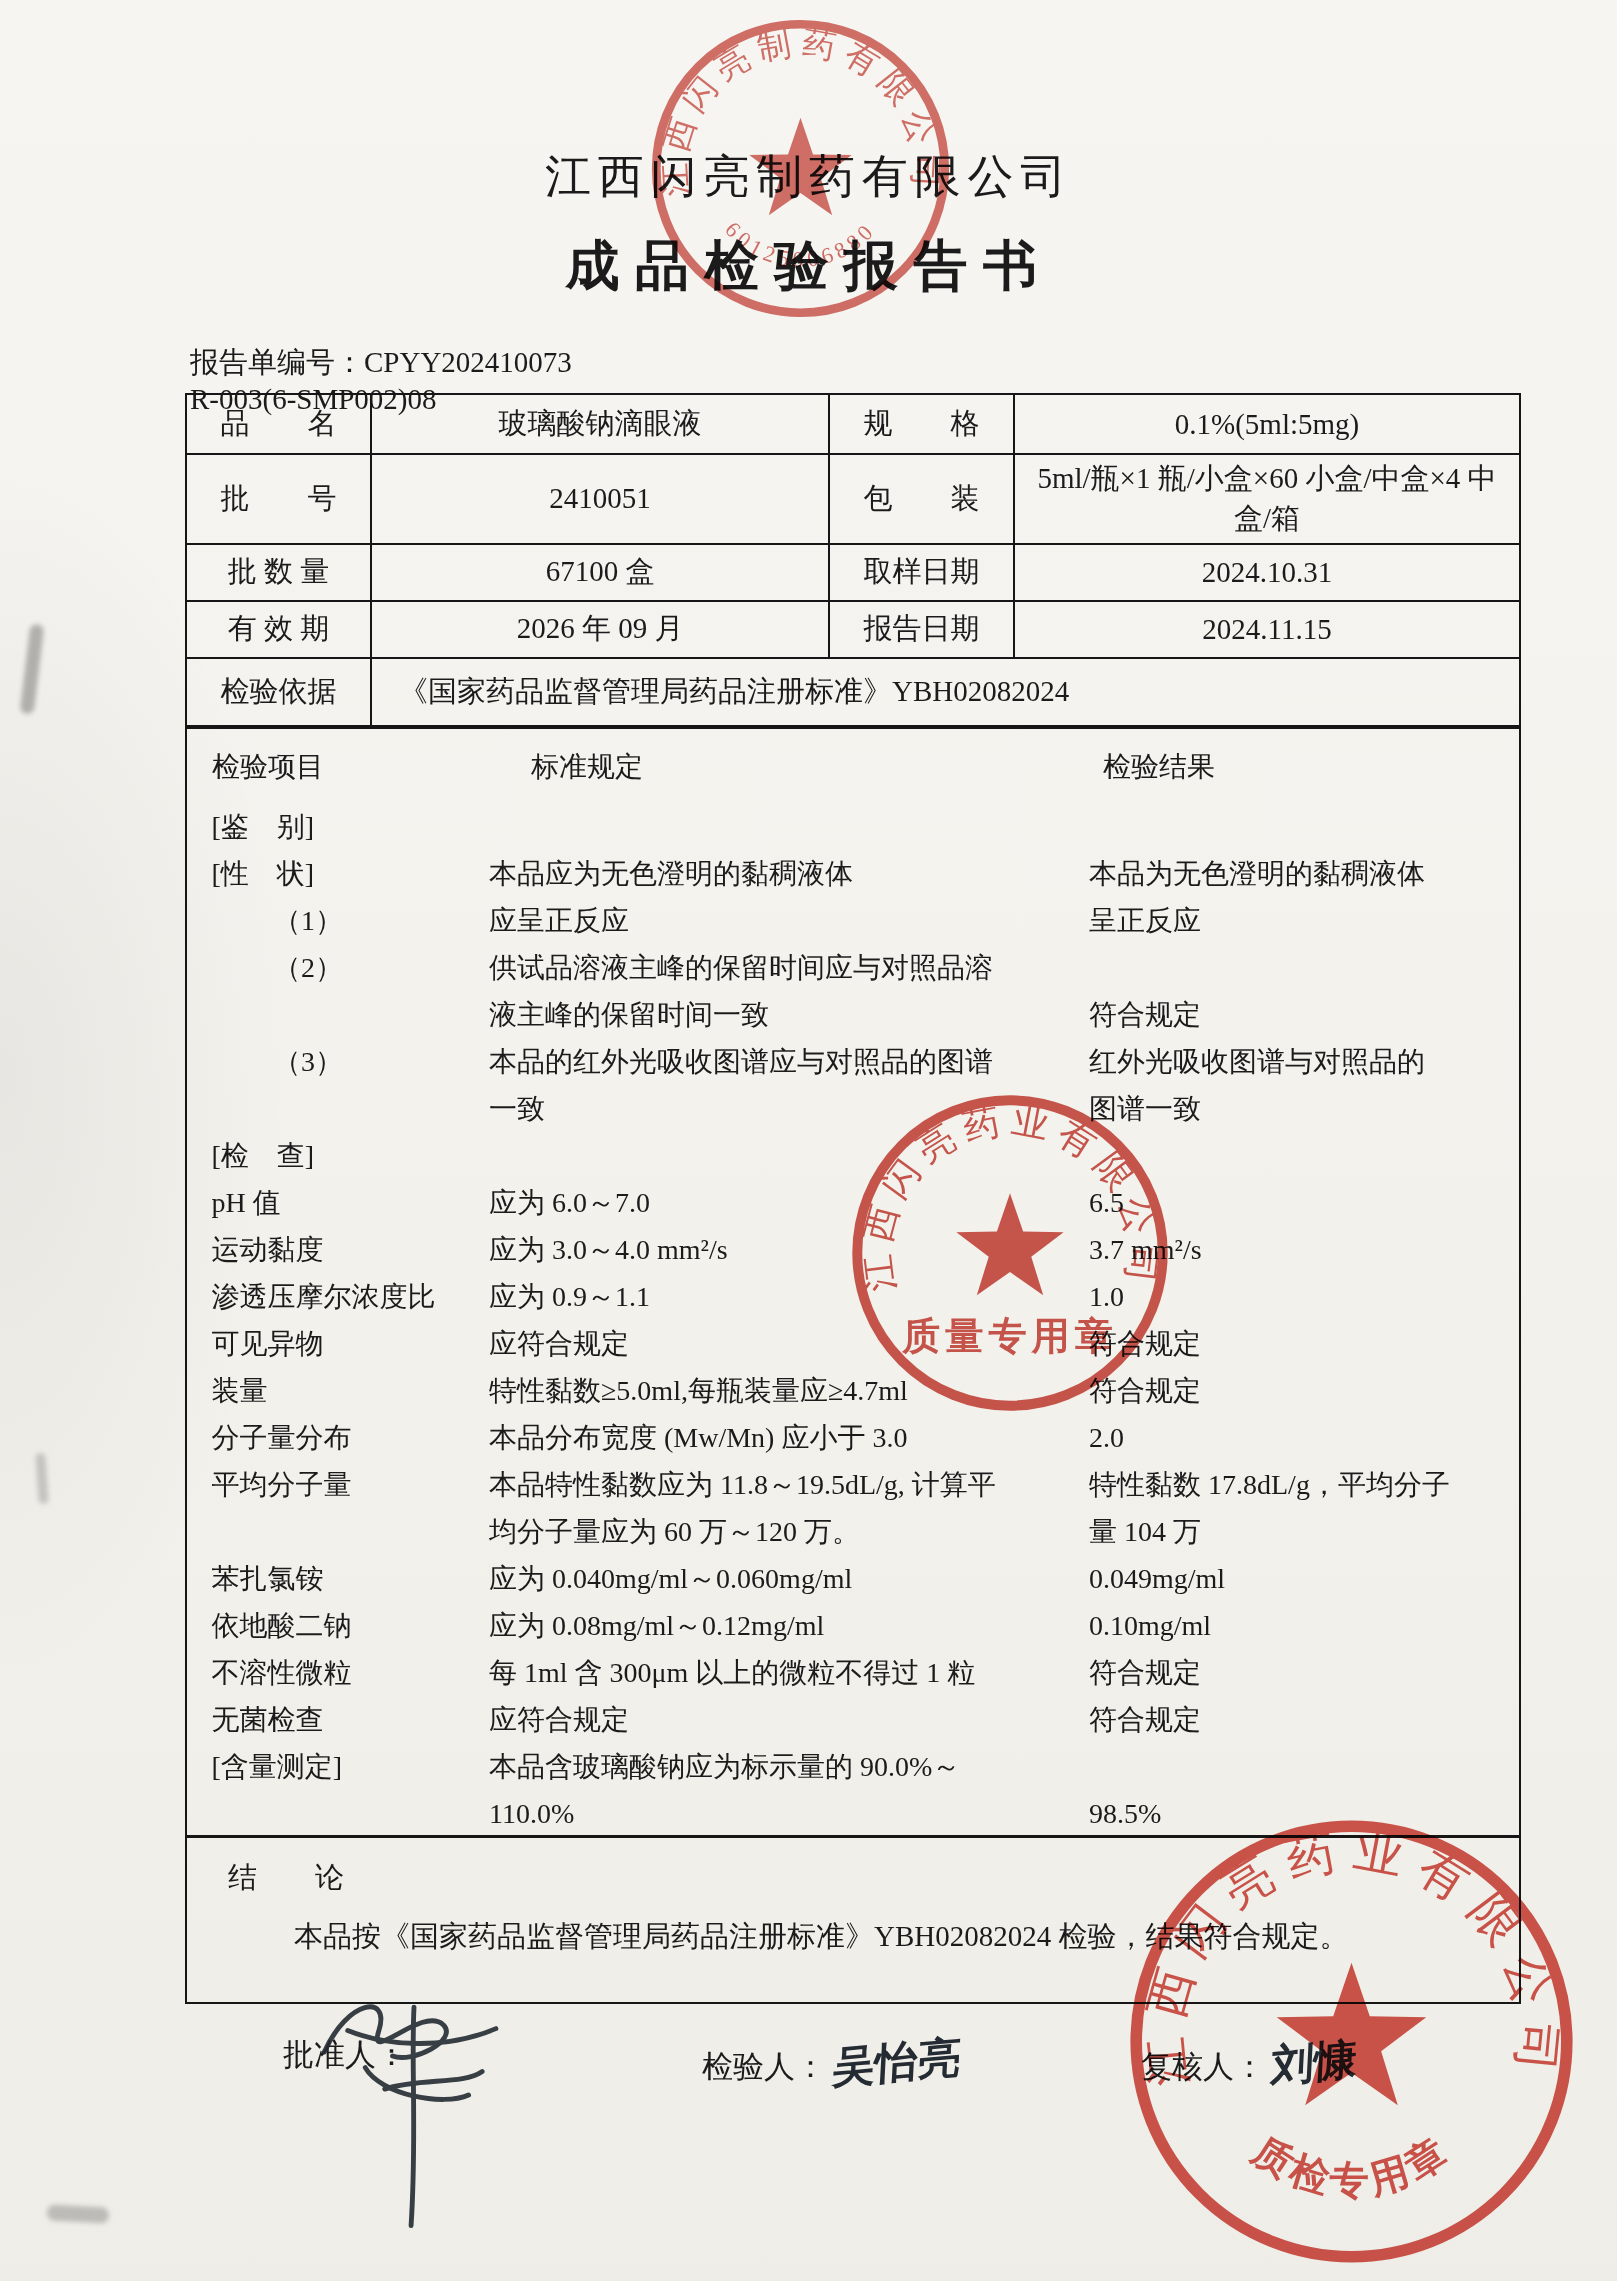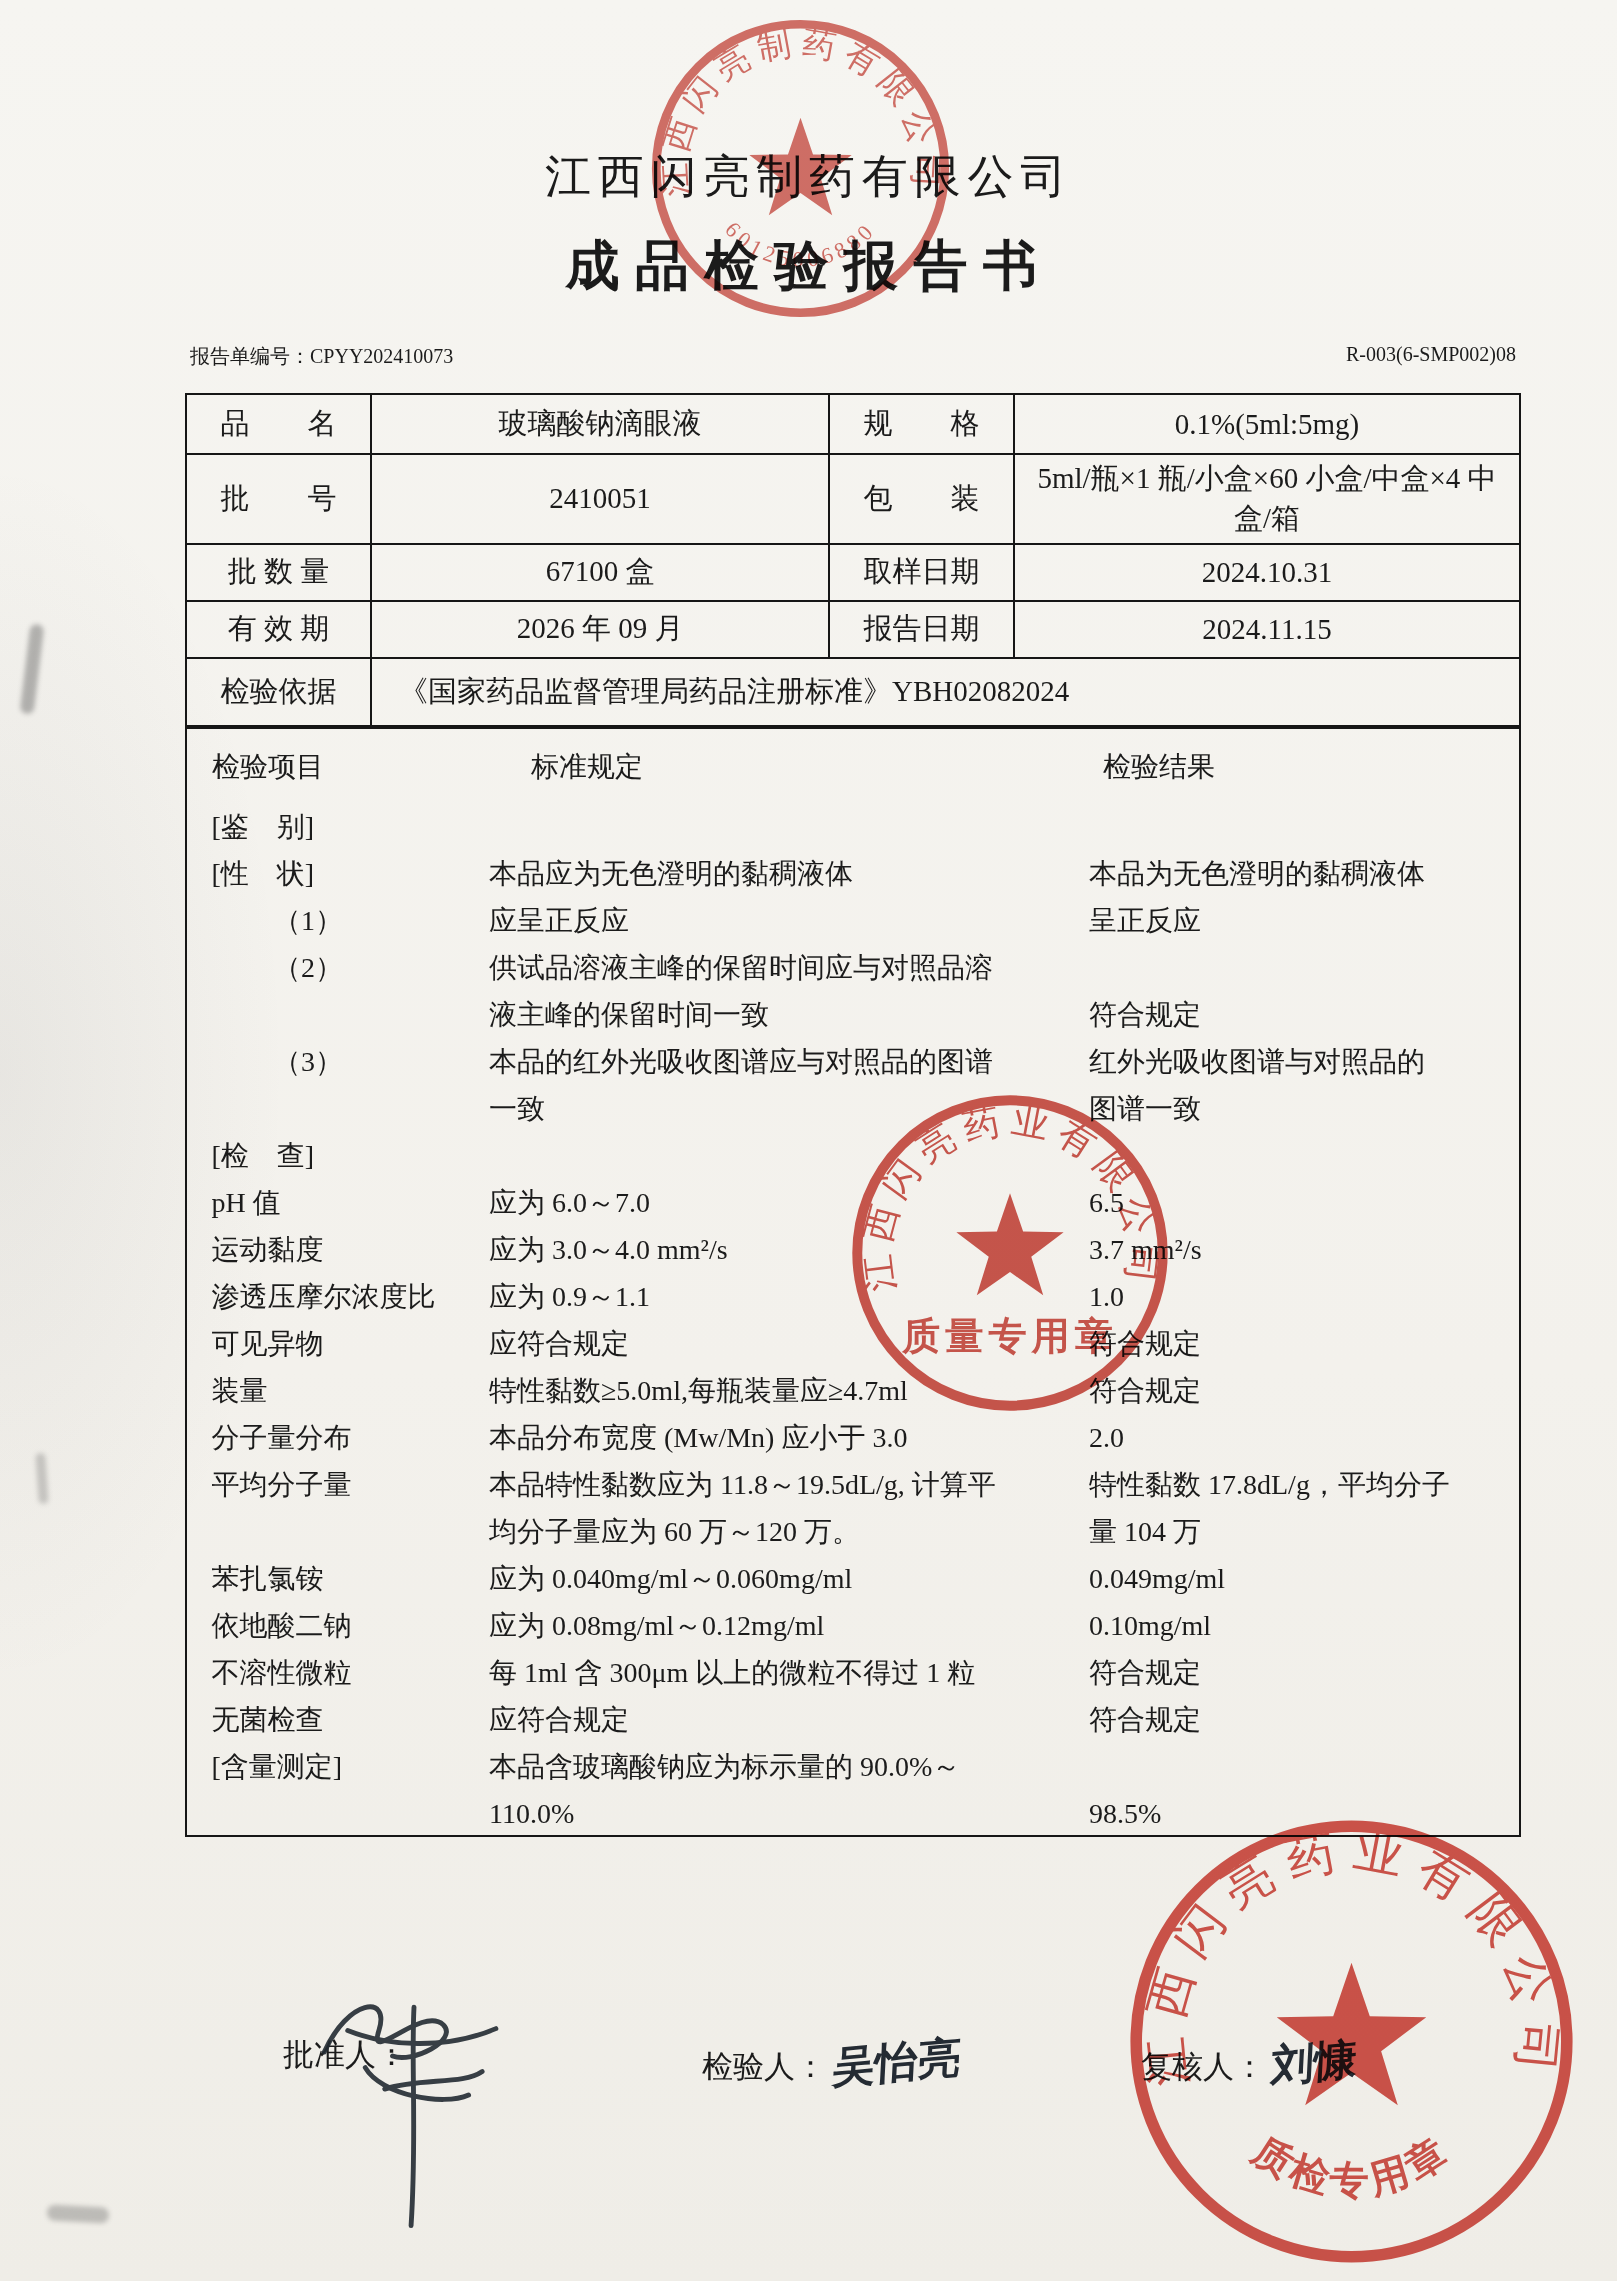--- a/index.html
+++ b/index.html
@@ -11,21 +11,21 @@
     overflow:hidden;
     font-family:"Liberation Serif","DejaVu Serif",serif;
     color:#1b1b1b;
   }
   
   .company-title { position:absolute; top:146px; left:0; width:100%; text-align:center;
     font-size:46px; letter-spacing:6.8px; }
   .doc-title { position:absolute; top:230px; left:0; width:100%; text-align:center;
     font-size:54px; font-weight:bold; letter-spacing:15.6px; }
   .report-line { position:absolute; top:343px; left:190px; width:1326px;
-    display:flex; justify-content:space-between; font-size:20px; }
+    display:flex; justify-content:space-between; font-size:29px;flex-direction:column; }
   
   .info-table { position:absolute; top:393px; left:185px; width:1336px;
     border-collapse:collapse; font-size:29px; border:2.9px solid #161616; table-layout:fixed; }
   .info-table td { border:2px solid #161616; text-align:center; padding:3.9px 7.8px; overflow:hidden; }
   .info-table .val-left { text-align:left; padding-left:27px; }
   
   .insp-box { position:absolute; top:727px; left:185px; width:1336px; height:1110px;
     border:2.9px solid #161616; box-sizing:border-box; font-size:28px; overflow:hidden; }
   .insp-headers { display:flex; margin-top:13.7px; height:49px; align-items:center; }
   .h-item { margin-left:25px; }
@@ -211,20 +211,24 @@
         <div class="c-res">符合规定</div>
       </div>
       <div class="irow res-bottom">
         <div class="c-item">[含量测定]</div>
         <div class="c-std">本品含玻璃酸钠应为标示量的 90.0%～110.0%</div>
         <div class="c-res">98.5%</div>
       </div>
     </div>
   </div>
 
+  <div class="conclusion-box">
+    <div class="conclusion-label">结　　论</div>
+    <div class="conclusion-text">本品按《国家药品监督管理局药品注册标准》YBH02082024 检验，结果符合规定。</div>
+  </div>
 
   <div class="sig-area">
     <span class="sig-group sig-approver">
       <span>批准人：</span>
     </span>
     <svg class="sig-scribble" viewBox="0 0 240 290">
       <g fill="none" stroke="#232b33" stroke-width="5" stroke-linecap="round" opacity="0.9">
         <path d="M28 84 C52 30, 96 24, 84 62 C72 98, 128 36, 150 56 C166 72, 118 96, 98 88"></path>
         <path d="M52 62 C92 78, 152 82, 204 60"></path>
         <path d="M120 38 C117 96, 123 170, 117 262"></path>

